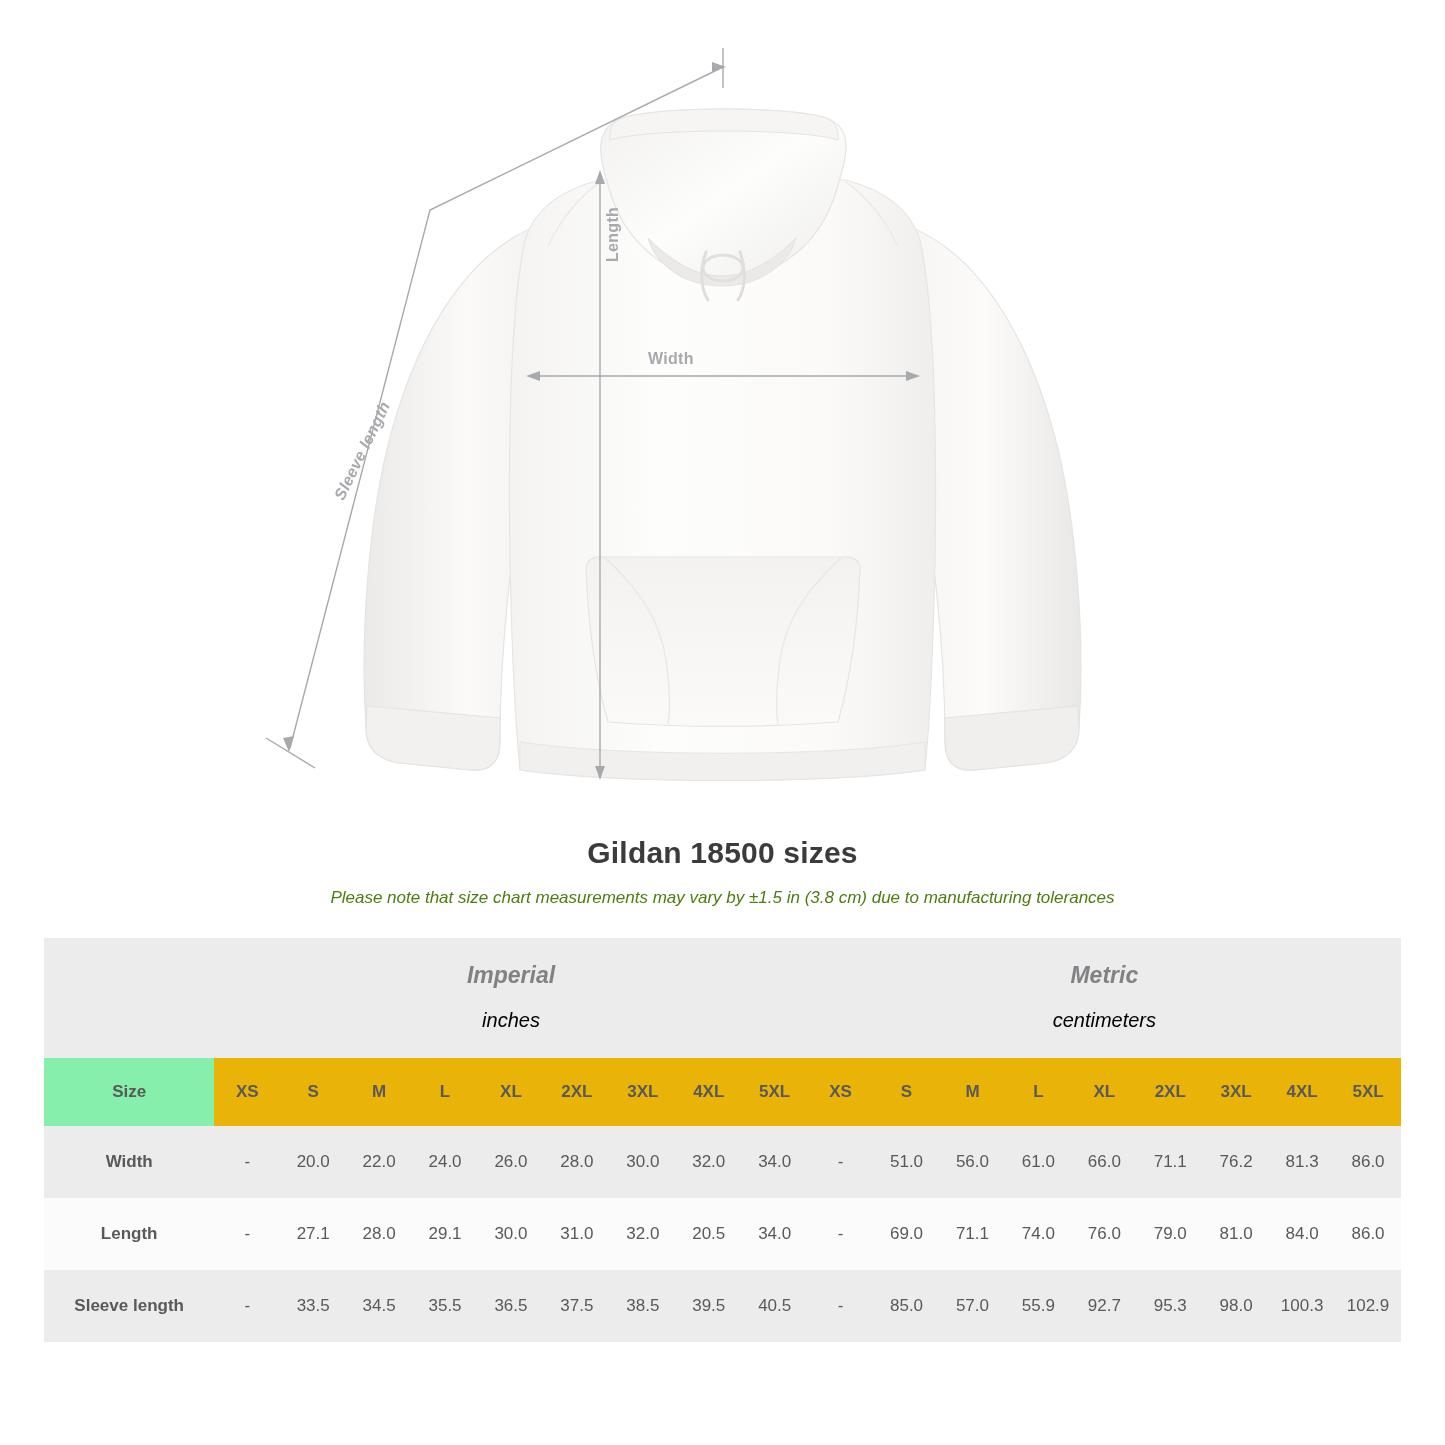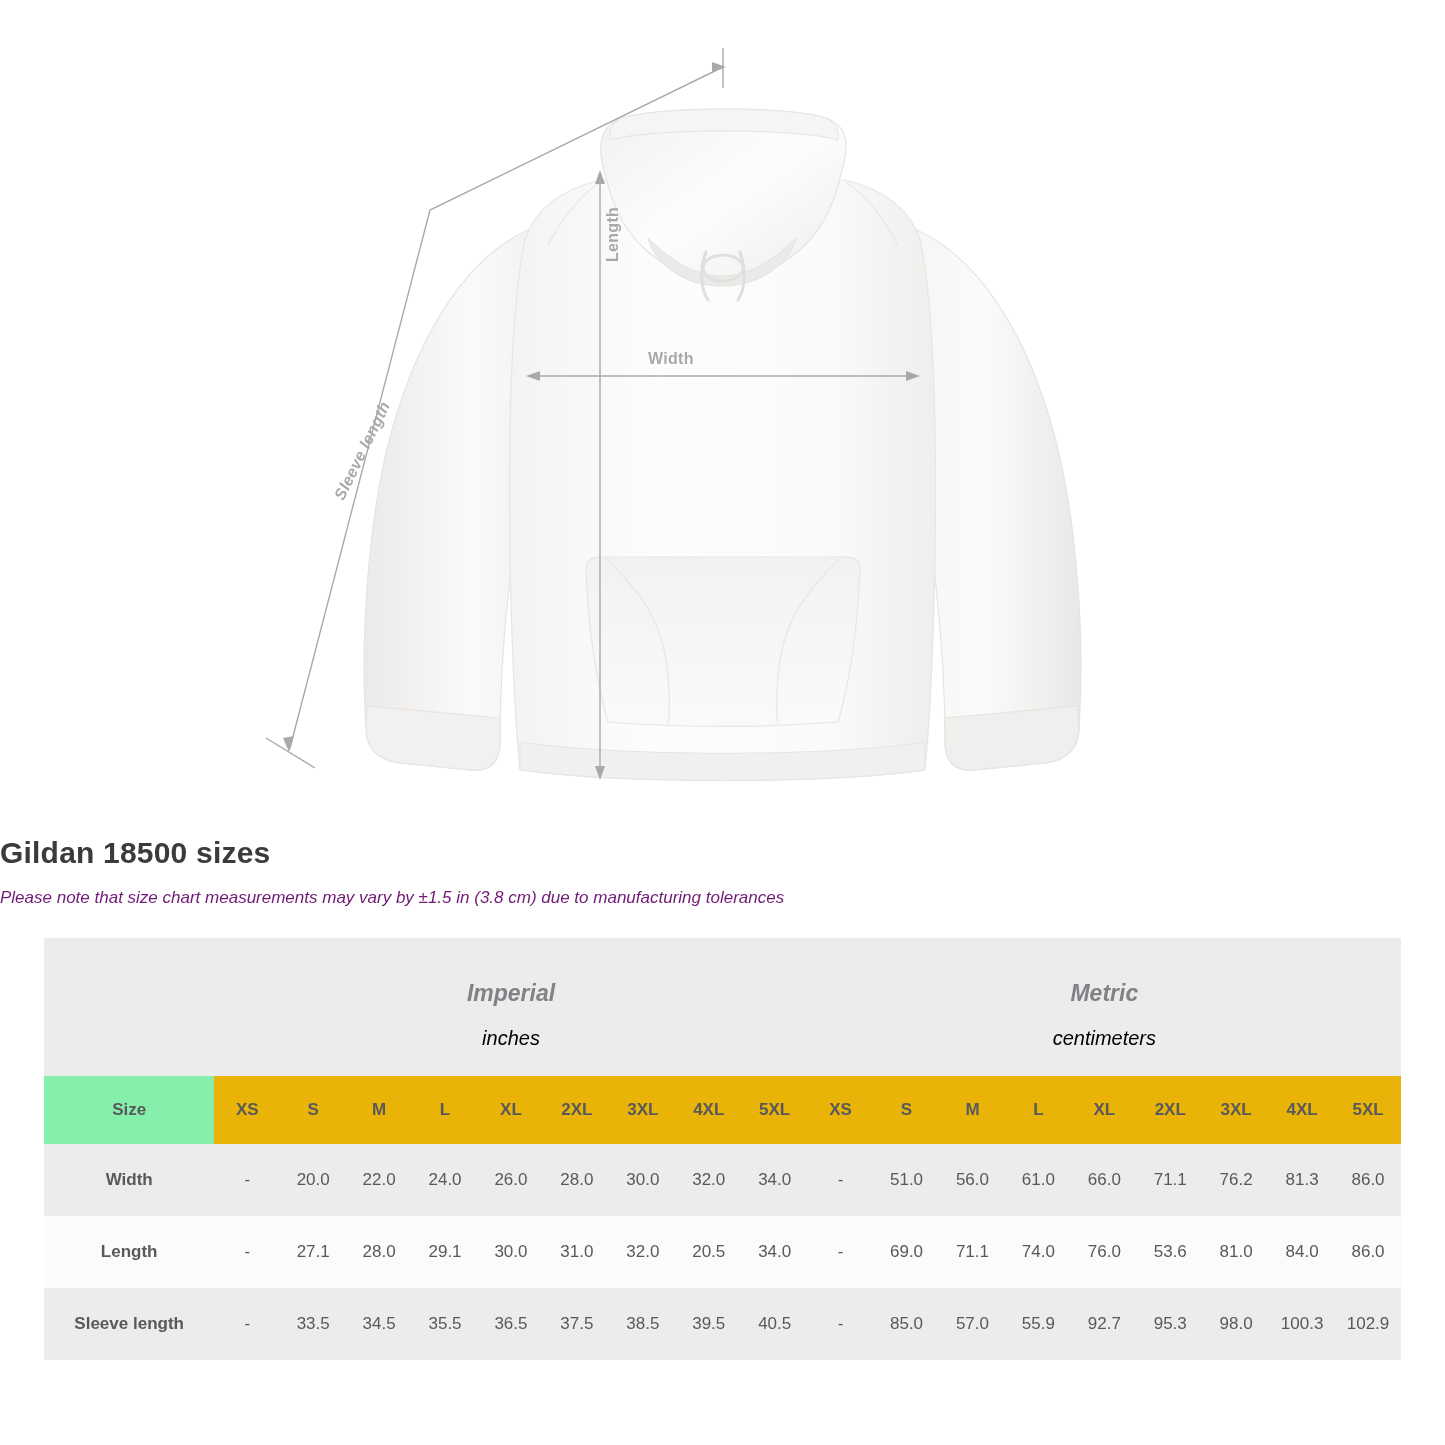--- a/index.html
+++ b/index.html
@@ -43,55 +43,55 @@
   .label-sleeve {
     left: 331px; top: 495px;
     transform: rotate(-64deg);
     transform-origin: left top;
     font-style: italic;
     font-size: 16px;
   }
 
   
   .chart-head {
-    text-align: left;
+    text-align: center;
     margin-top: 6px;
   }
   .chart-title {
     font-size: 30px;
     font-weight: bold;
     color: #3b3b3d;
     letter-spacing: .2px;
   }
   .chart-note {
     margin-top: 18px;
     font-size: 17px;
     font-style: italic;
-    color: #701a75;
+    color: #4d7c0f;
   }
 
   
   .table-wrap {
     margin: 30px 44px 0 44px;
     width: 1357px;
   }
   table.size-table {
     width: 100%;
     border-collapse: collapse;
     table-layout: fixed;
   }
   table.size-table td, table.size-table th {
     text-align: center;
     vertical-align: middle;
     font-size: 17px;
     color: #58595b;
   }
   .unit-row td {
     background: #ececec;
-    padding: 40px 0 26px 0;
+    padding: 22px 0 26px 0;
   }
   .unit-name {
     font-size: 23px;
     font-weight: bold;
     font-style: italic;
     color: #808285;
     line-height: 1.35;
   }
   .unit-sub {
     font-size: 20px;
@@ -322,21 +322,21 @@
         <td>30.0</td>
         <td>31.0</td>
         <td>32.0</td>
         <td>20.5</td>
         <td>34.0</td>
         <td>-</td>
         <td>69.0</td>
         <td>71.1</td>
         <td>74.0</td>
         <td>76.0</td>
-        <td>53.6</td>
+        <td>79.0</td>
         <td>81.0</td>
         <td>84.0</td>
         <td>86.0</td>
       </tr>
 
       <tr class="data-row row-even">
         <td class="rowhead">Sleeve length</td>
         <td>-</td>
         <td>33.5</td>
         <td>34.5</td>

